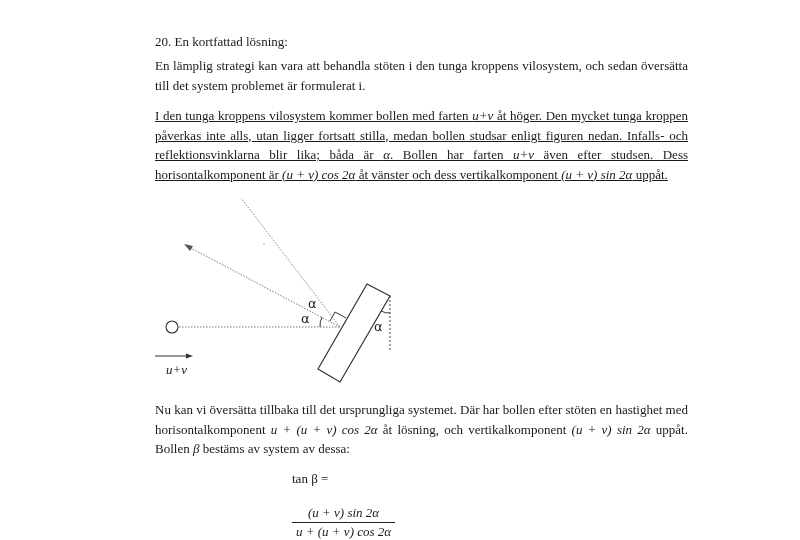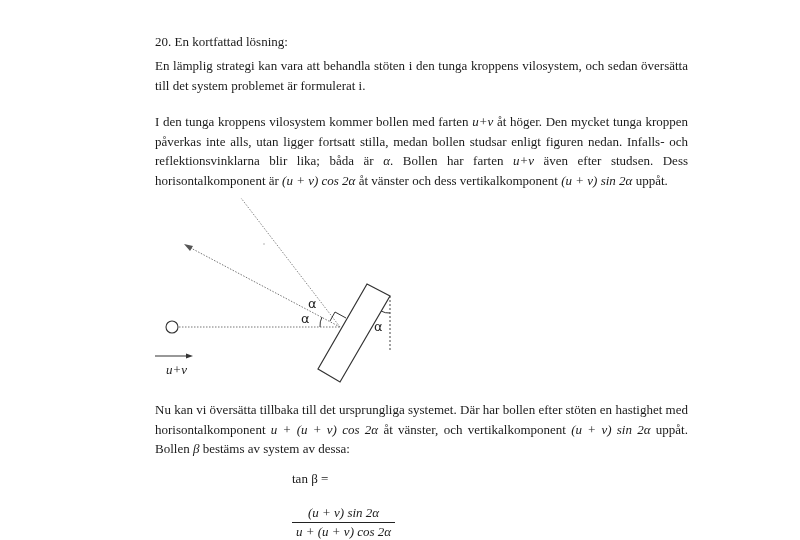--- a/index.html
+++ b/index.html
@@ -4,21 +4,21 @@
 <style>
   html, body { margin:0; padding:0; background:#ffffff; }
   body { width:800px; height:540px; position:relative; overflow:hidden;
          font-family:"DejaVu Serif", "Liberation Serif", serif; color:#1a1a1a; }
   .para { position:absolute; left:155px; width:533px; font-size:13px; line-height:19.5px;
           text-align:justify; font-family:"Liberation Serif", serif; }
   .para p { margin:0; }
   .m { font-style:italic; }
   #heading { top:32px; }
   #p1 { top:56px;font-family:Liberation Serif, serif; }
-  #p2 { top:112px; }
+  #p2 { top:106px;text-decoration:underline; }
   #p3 { top:400px; }
   #diagram { position:absolute; left:150px; top:190px; width:260px; height:210px; }
   #equation { position:absolute; left:292px; top:471px; width:280px; height:50px;
               font-family:"Liberation Serif", serif; font-size:13px; }
   .frac { display:inline-block; vertical-align:middle; text-align:center; }
   .frac .num { display:block; padding:0 4px 1px; border-bottom:1px solid #222; }
   .frac .den { display:block; padding:1px 4px 0; }
   .small-frac { display:inline-block; vertical-align:middle; text-align:center; font-size:9px; line-height:9px; }
   .small-frac .num { display:block; border-bottom:1px solid #222; padding:0 2px; }
   .small-frac .den { display:block; padding:0 2px; }
@@ -64,21 +64,21 @@
   <text x="158" y="118" font-family="DejaVu Sans, sans-serif" font-size="13" fill="#222">α</text>
   <text x="151" y="133" font-family="DejaVu Sans, sans-serif" font-size="13" fill="#222">α</text>
   <text x="224" y="141" font-family="DejaVu Sans, sans-serif" font-size="13" fill="#222">α</text>
 
   <line x1="5" y1="166" x2="40" y2="166" stroke="#333" stroke-width="1.1"></line>
   <polygon points="43,166 36,163.5 36,168.5" fill="#333"></polygon>
   <text x="16" y="184" font-family="Liberation Serif, serif" font-style="italic" font-size="13" fill="#222">u+v</text>
 </svg>
 
 <div class="para" id="p3">
-  <p><span>Nu kan vi översätta tillbaka till det ursprungliga systemet. Där har bollen efter stöten en hastighet med horisontalkomponent </span><span class="m">u + (u + v) cos 2α</span><span> åt vänster, och vertikalkomponent </span><span class="m">(u + v) sin 2α</span><span> uppåt. Bollen </span><span class="m">β</span><span> bestäms av system av dessa:</span></p>
+  <p><span>Nu kan vi översätta tillbaka till det ursprungliga systemet. Där har bollen efter stöten en hastighet med horisontalkomponent </span><span class="m">u + (u + v) cos 2α</span><span> åt lösning, och vertikalkomponent </span><span class="m">(u + v) sin 2α</span><span> uppåt. Bollen </span><span class="m">β</span><span> bestäms av system av dessa:</span></p>
 </div>
 
 <div id="equation">
   <div class="eq-row">
     <span>tan β =</span>
     <span class="frac">
       <span class="num m">(u + v) sin 2α</span>
       <span class="den m">u + (u + v) cos 2α</span>
     </span>
     <span>=</span>

